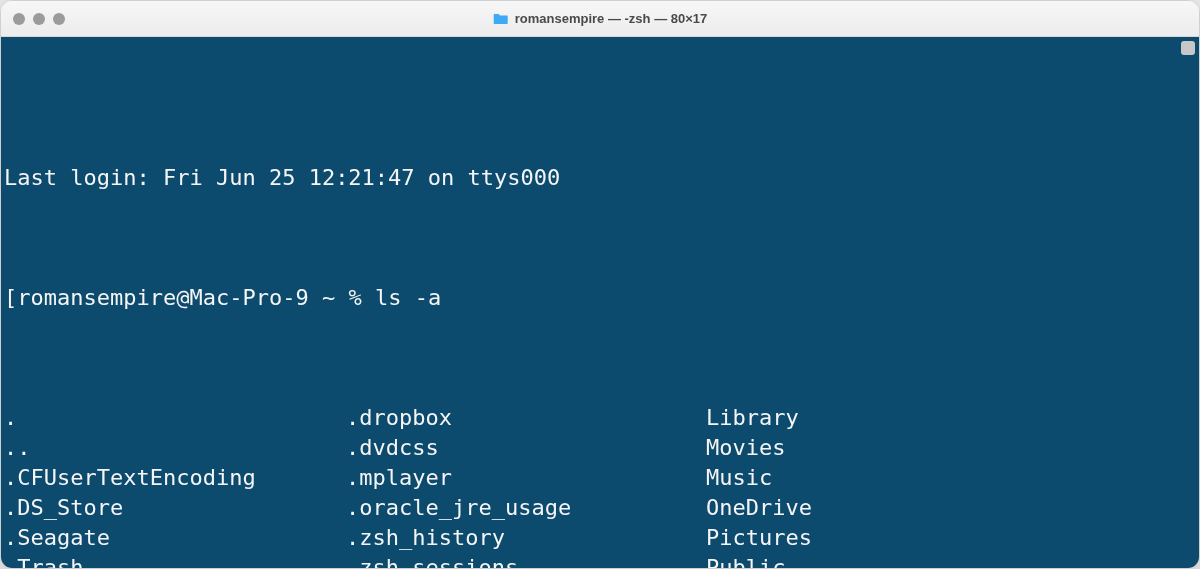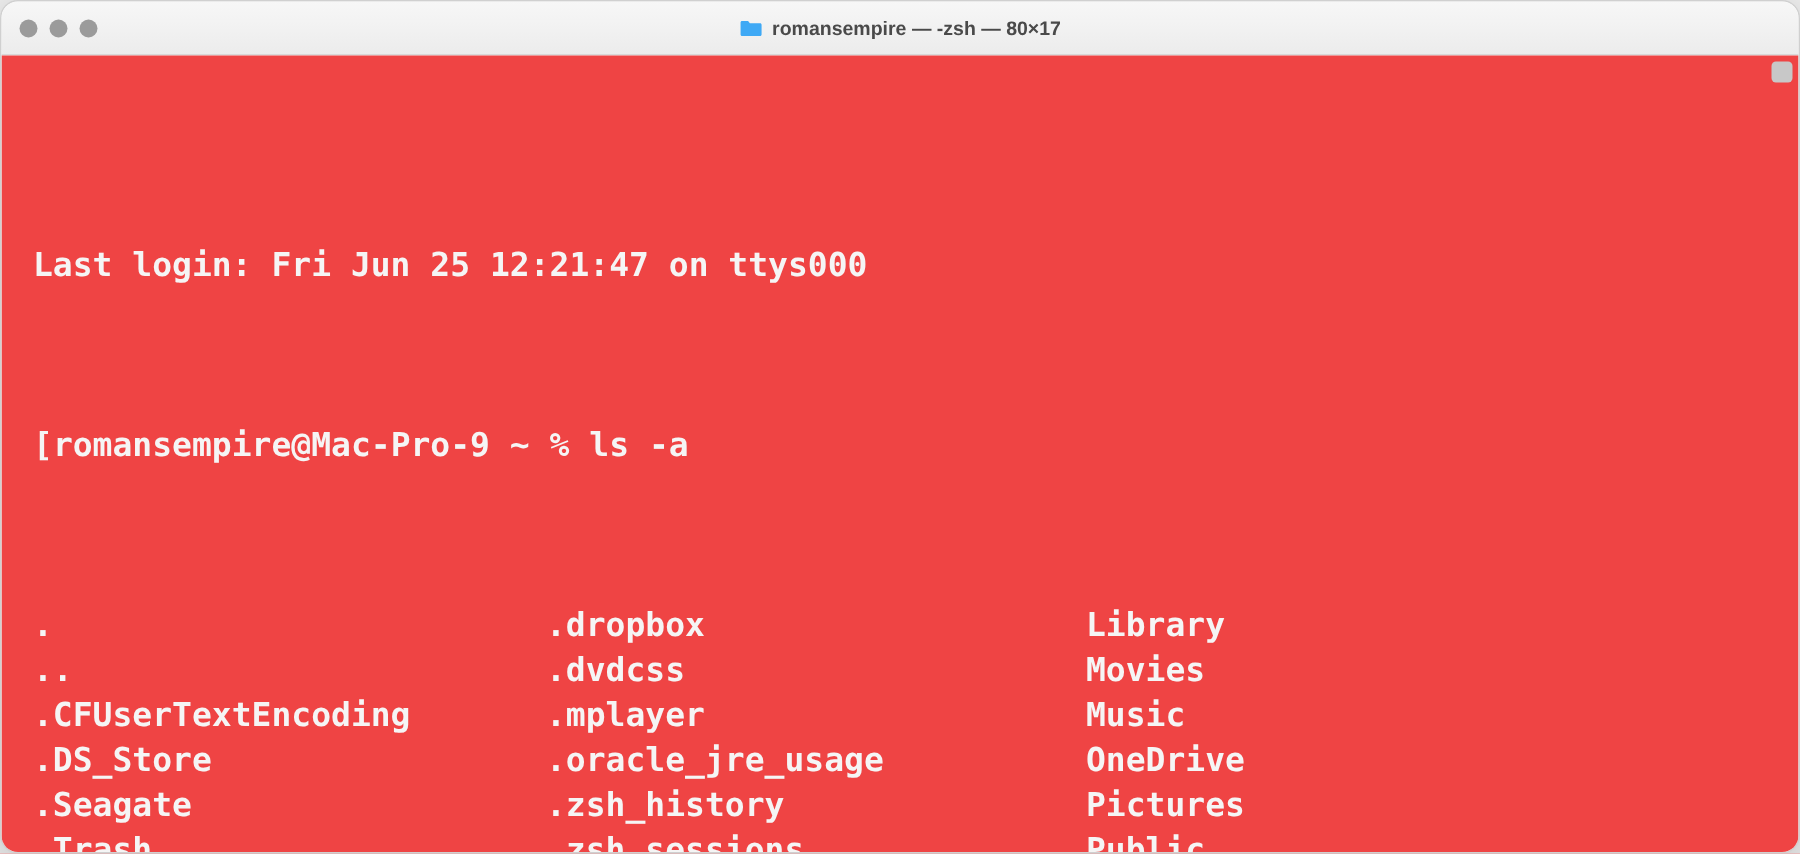--- a/index.html
+++ b/index.html
@@ -55,31 +55,30 @@
     font-size: 13px;
     font-weight: 600;
   }
   .folder-icon {
     width: 16px;
     height: 12px;
     display: inline-block;
   }
   .terminal {
     flex: 1 1 auto;
-    background: #ef4444;
+    background: #0c4a6e;
     position: relative;
     display: block;
-    padding: 6px 8px 6px 21px;
+    padding: 6px 8px 6px 3px;
     font-family: "SF Mono", Menlo, Monaco, Consolas, monospace;
     font-size: 22px;
     line-height: 30px;
     color: #f5f5f5;
     white-space: pre;
     overflow: hidden;
-    font-weight: bold;
   }
   .scrollbar-track {
     position: absolute;
     right: 2px;
     top: 2px;
     bottom: 2px;
     width: 14px;
     background: transparent;
   }
   .scrollbar-thumb {

